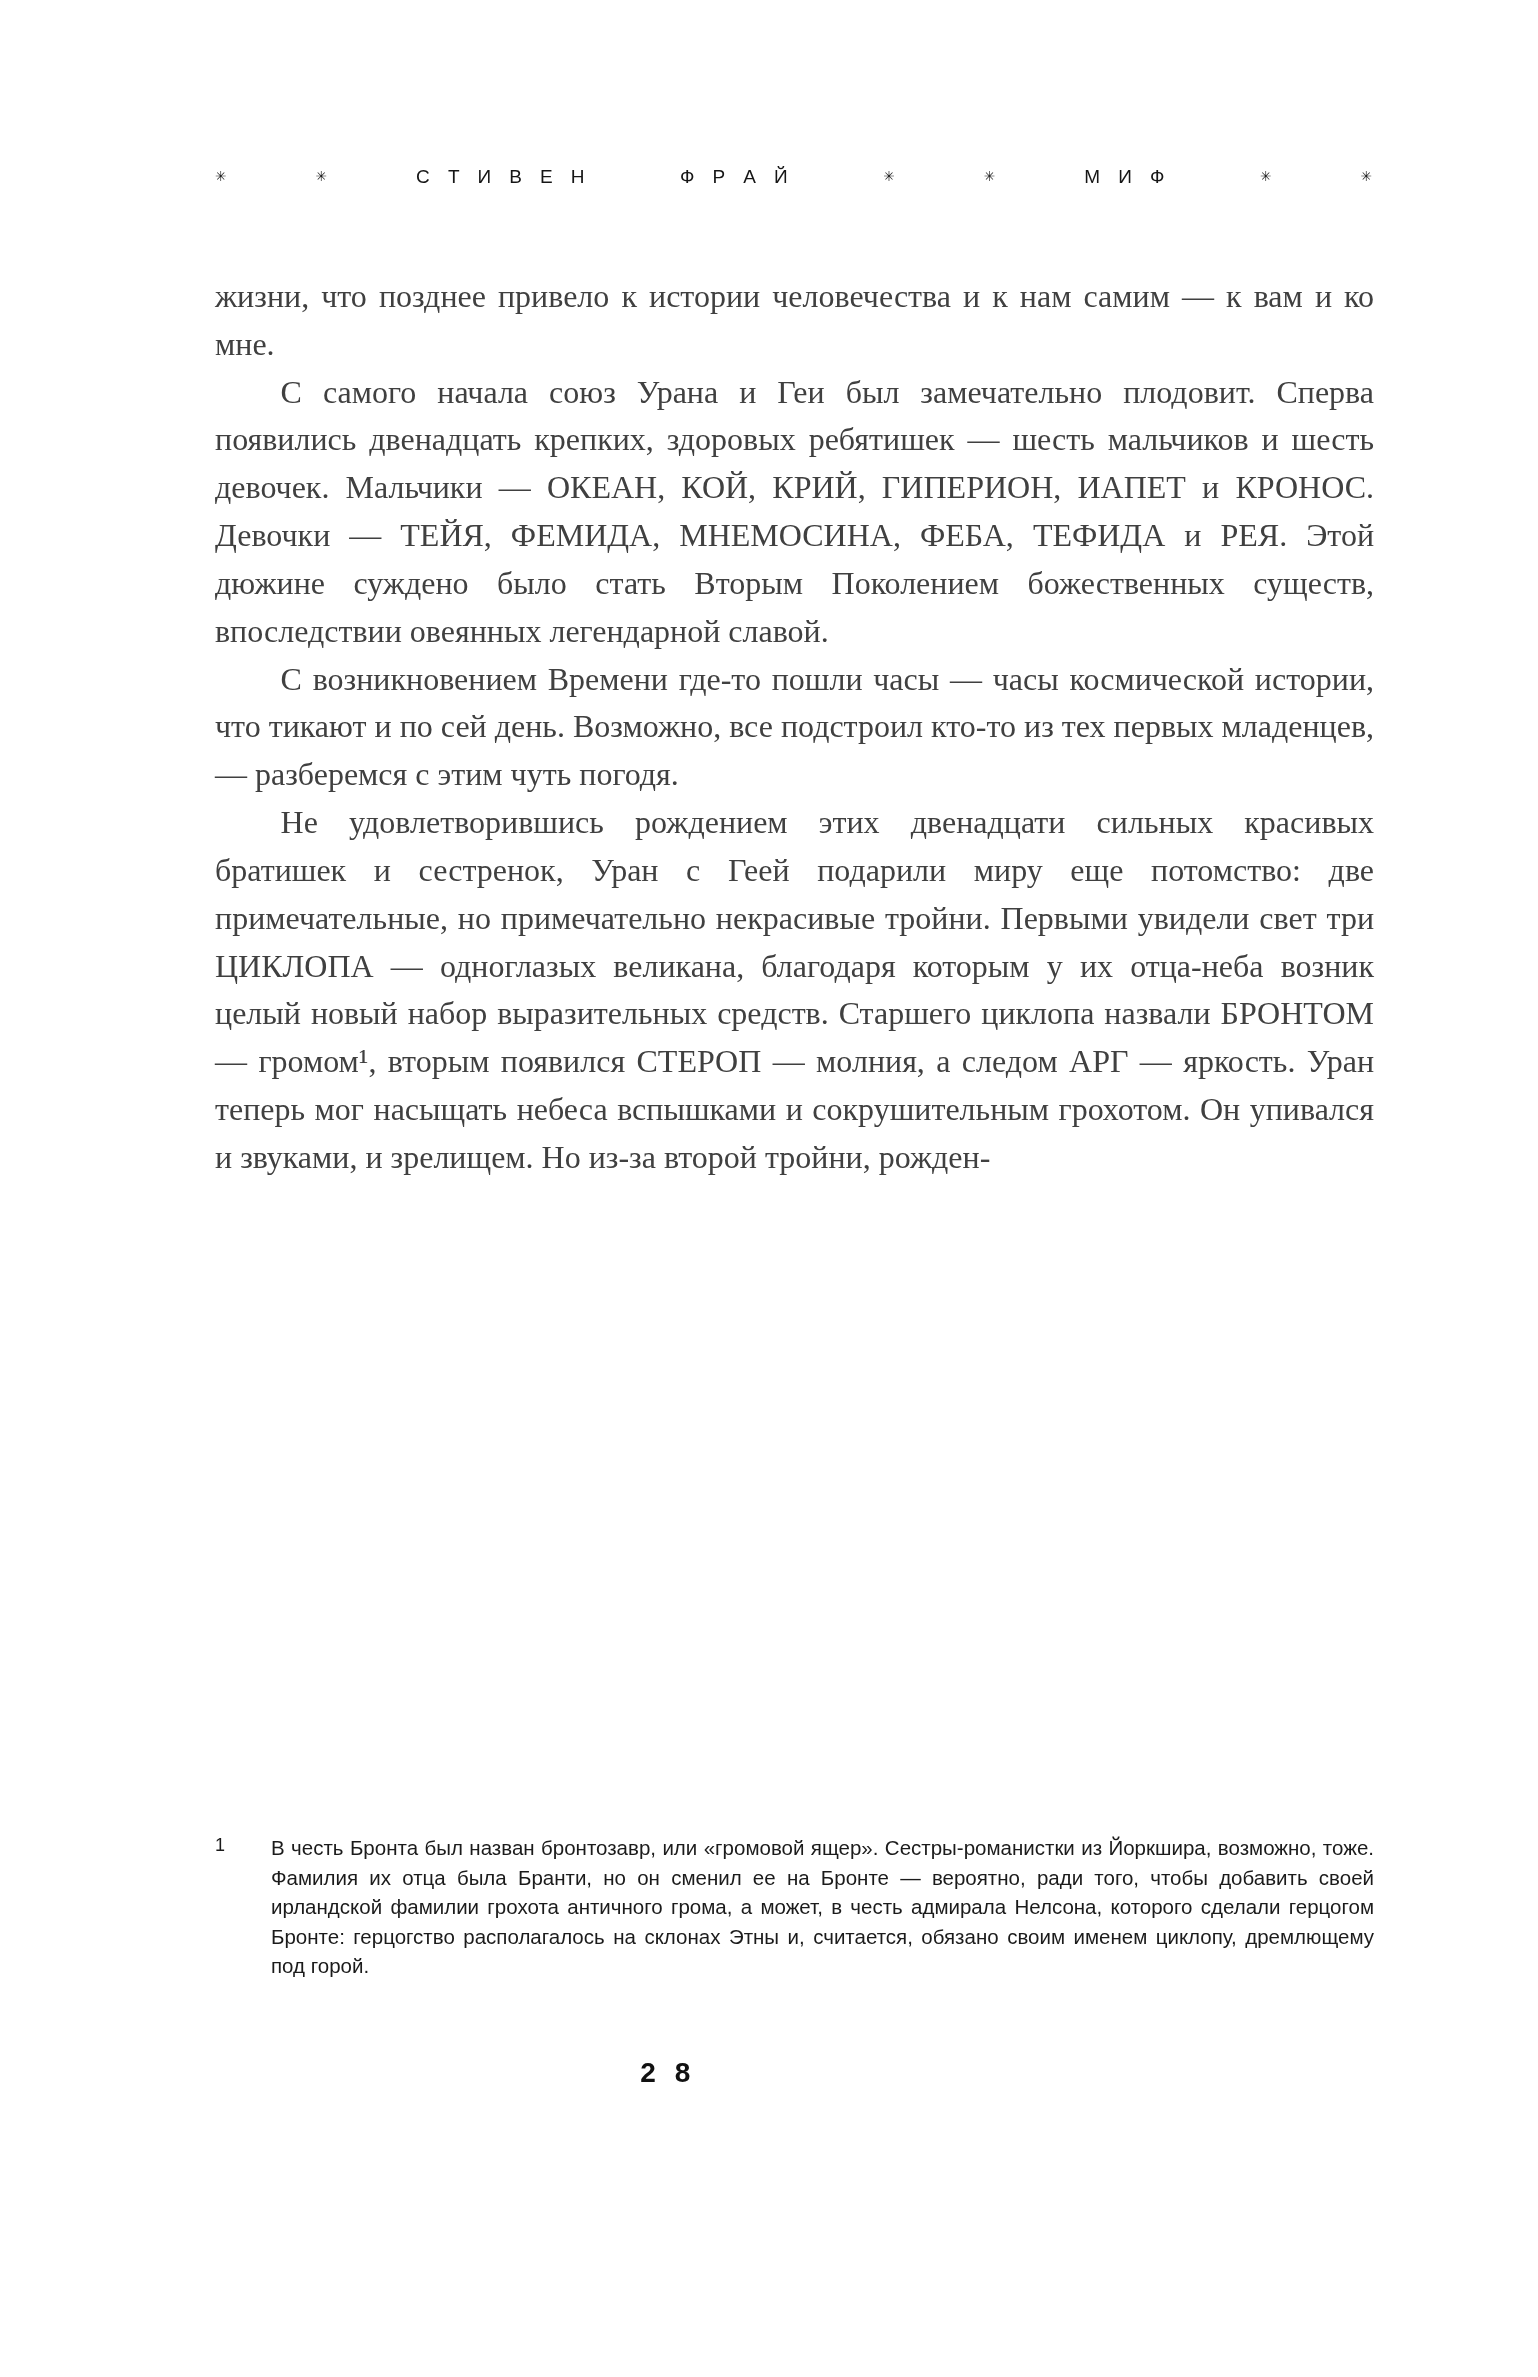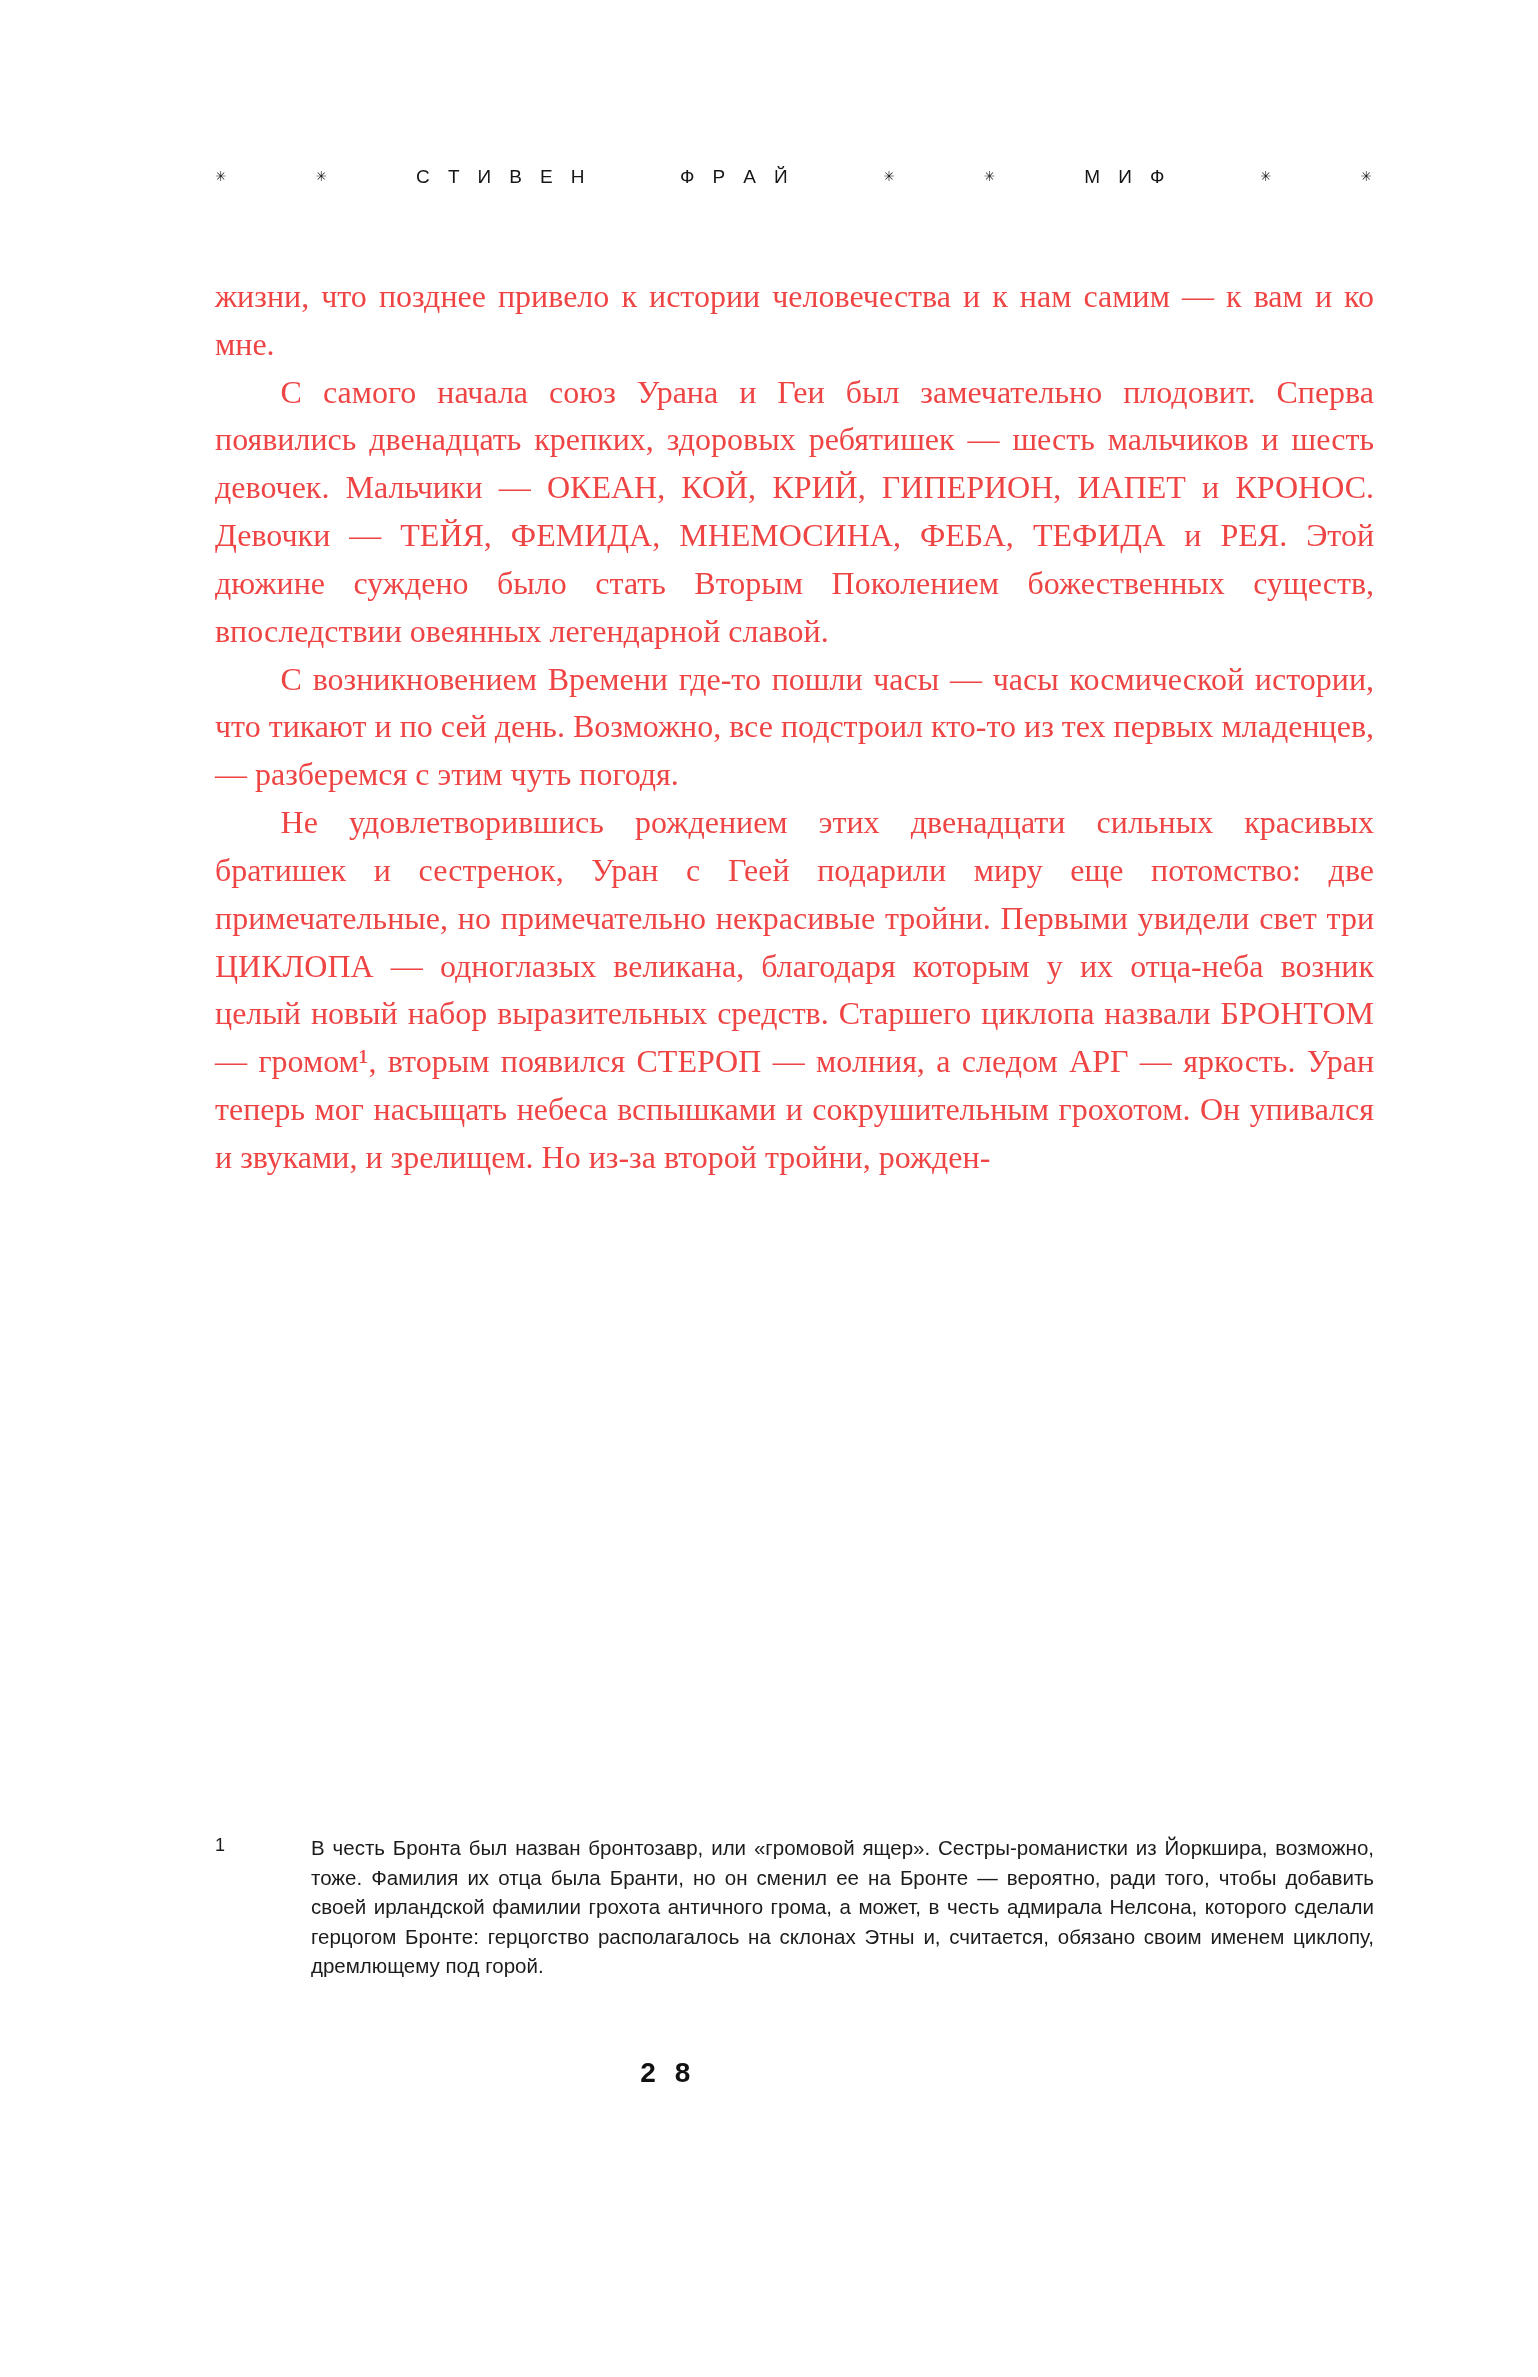--- a/index.html
+++ b/index.html
@@ -47,21 +47,21 @@
   .body-text {
     position: absolute;
     top: 273px;
     left: 215px;
     width: 1159px;
     font-size: 32px;
     line-height: 1.495;
     text-align: justify;
     text-justify: inter-word;
     hyphens: manual;
-    color: #ef4444;
+    color: #404040;
   }
   .body-text p {
     margin: 0;
     text-indent: 0;
   }
   .body-text p + p {
     text-indent: 2.05em;
   }
 
   
@@ -78,21 +78,20 @@
     gap: 0;
   }
   .footnote .fn-marker {
     width: 56px;
     flex: 0 0 56px;
     font-size: 18px;
   }
   .footnote .fn-body {
     flex: 1 1 auto;
     text-align: justify;
-    margin-left: 40px;
   }
 
   
   .folio {
     position: absolute;
     top: 2057px;
     left: 0;
     width: 1336px;
     text-align: center;
     font-family: "Liberation Sans", sans-serif;

